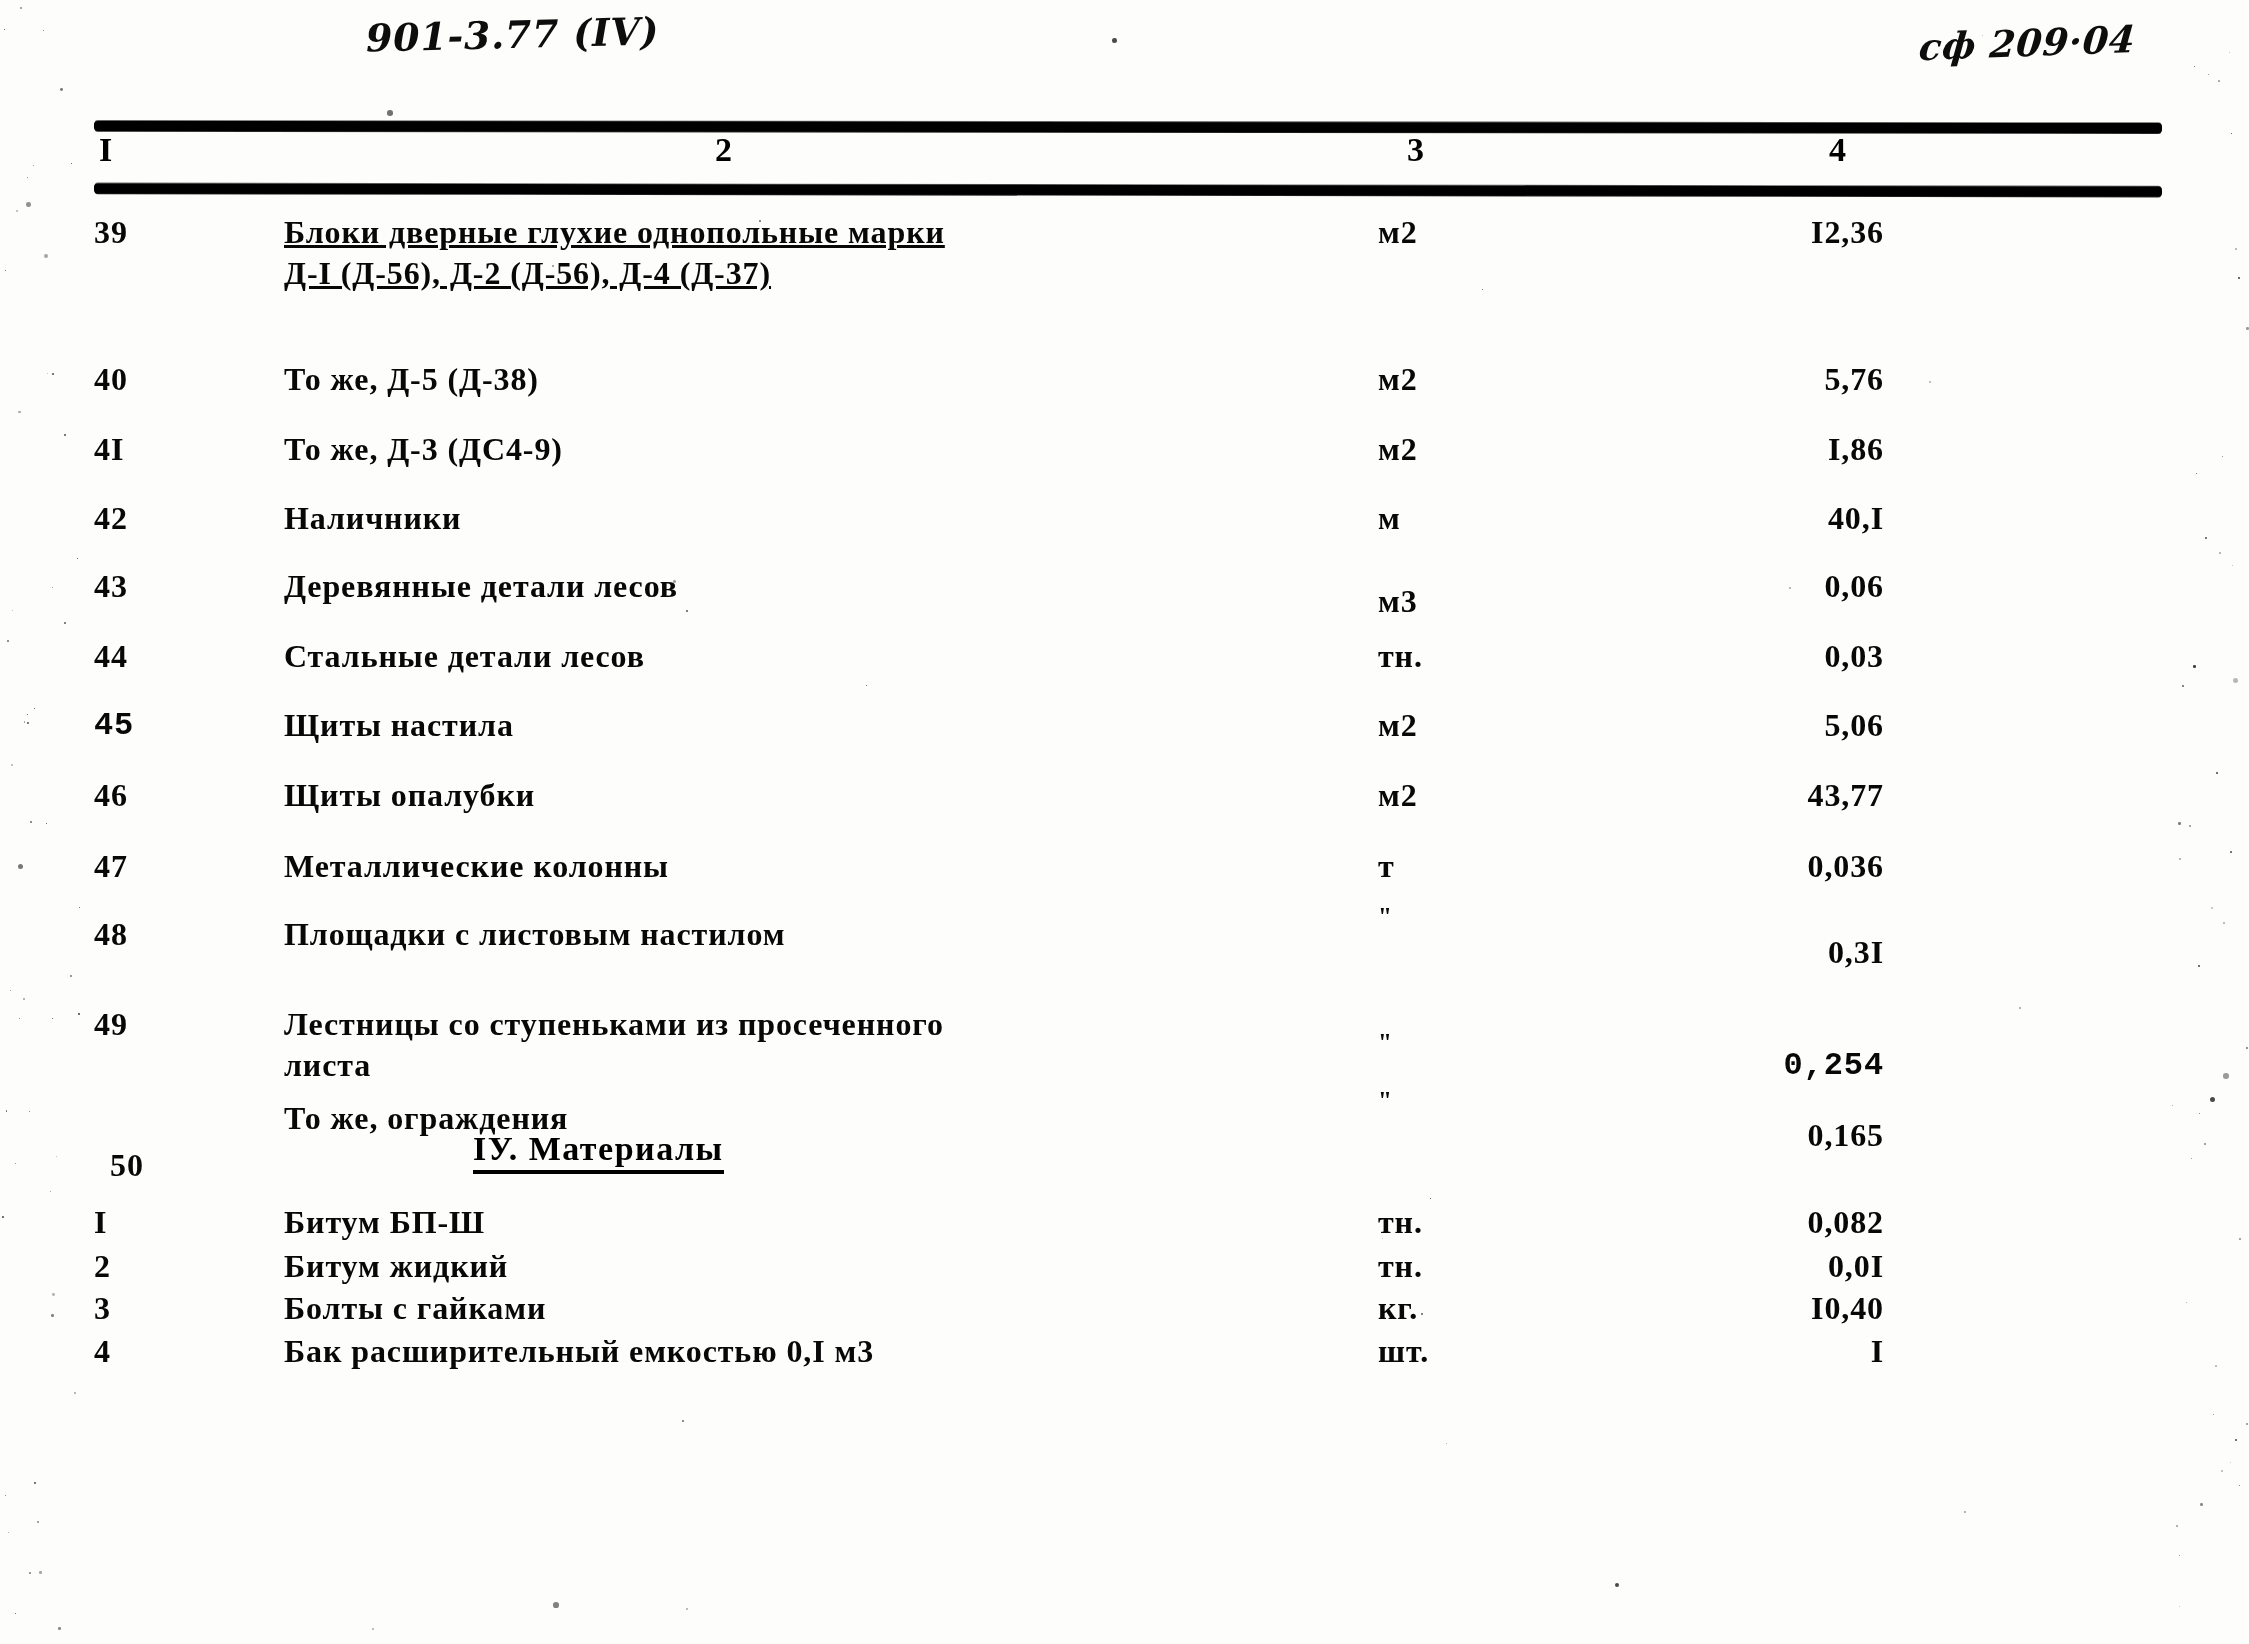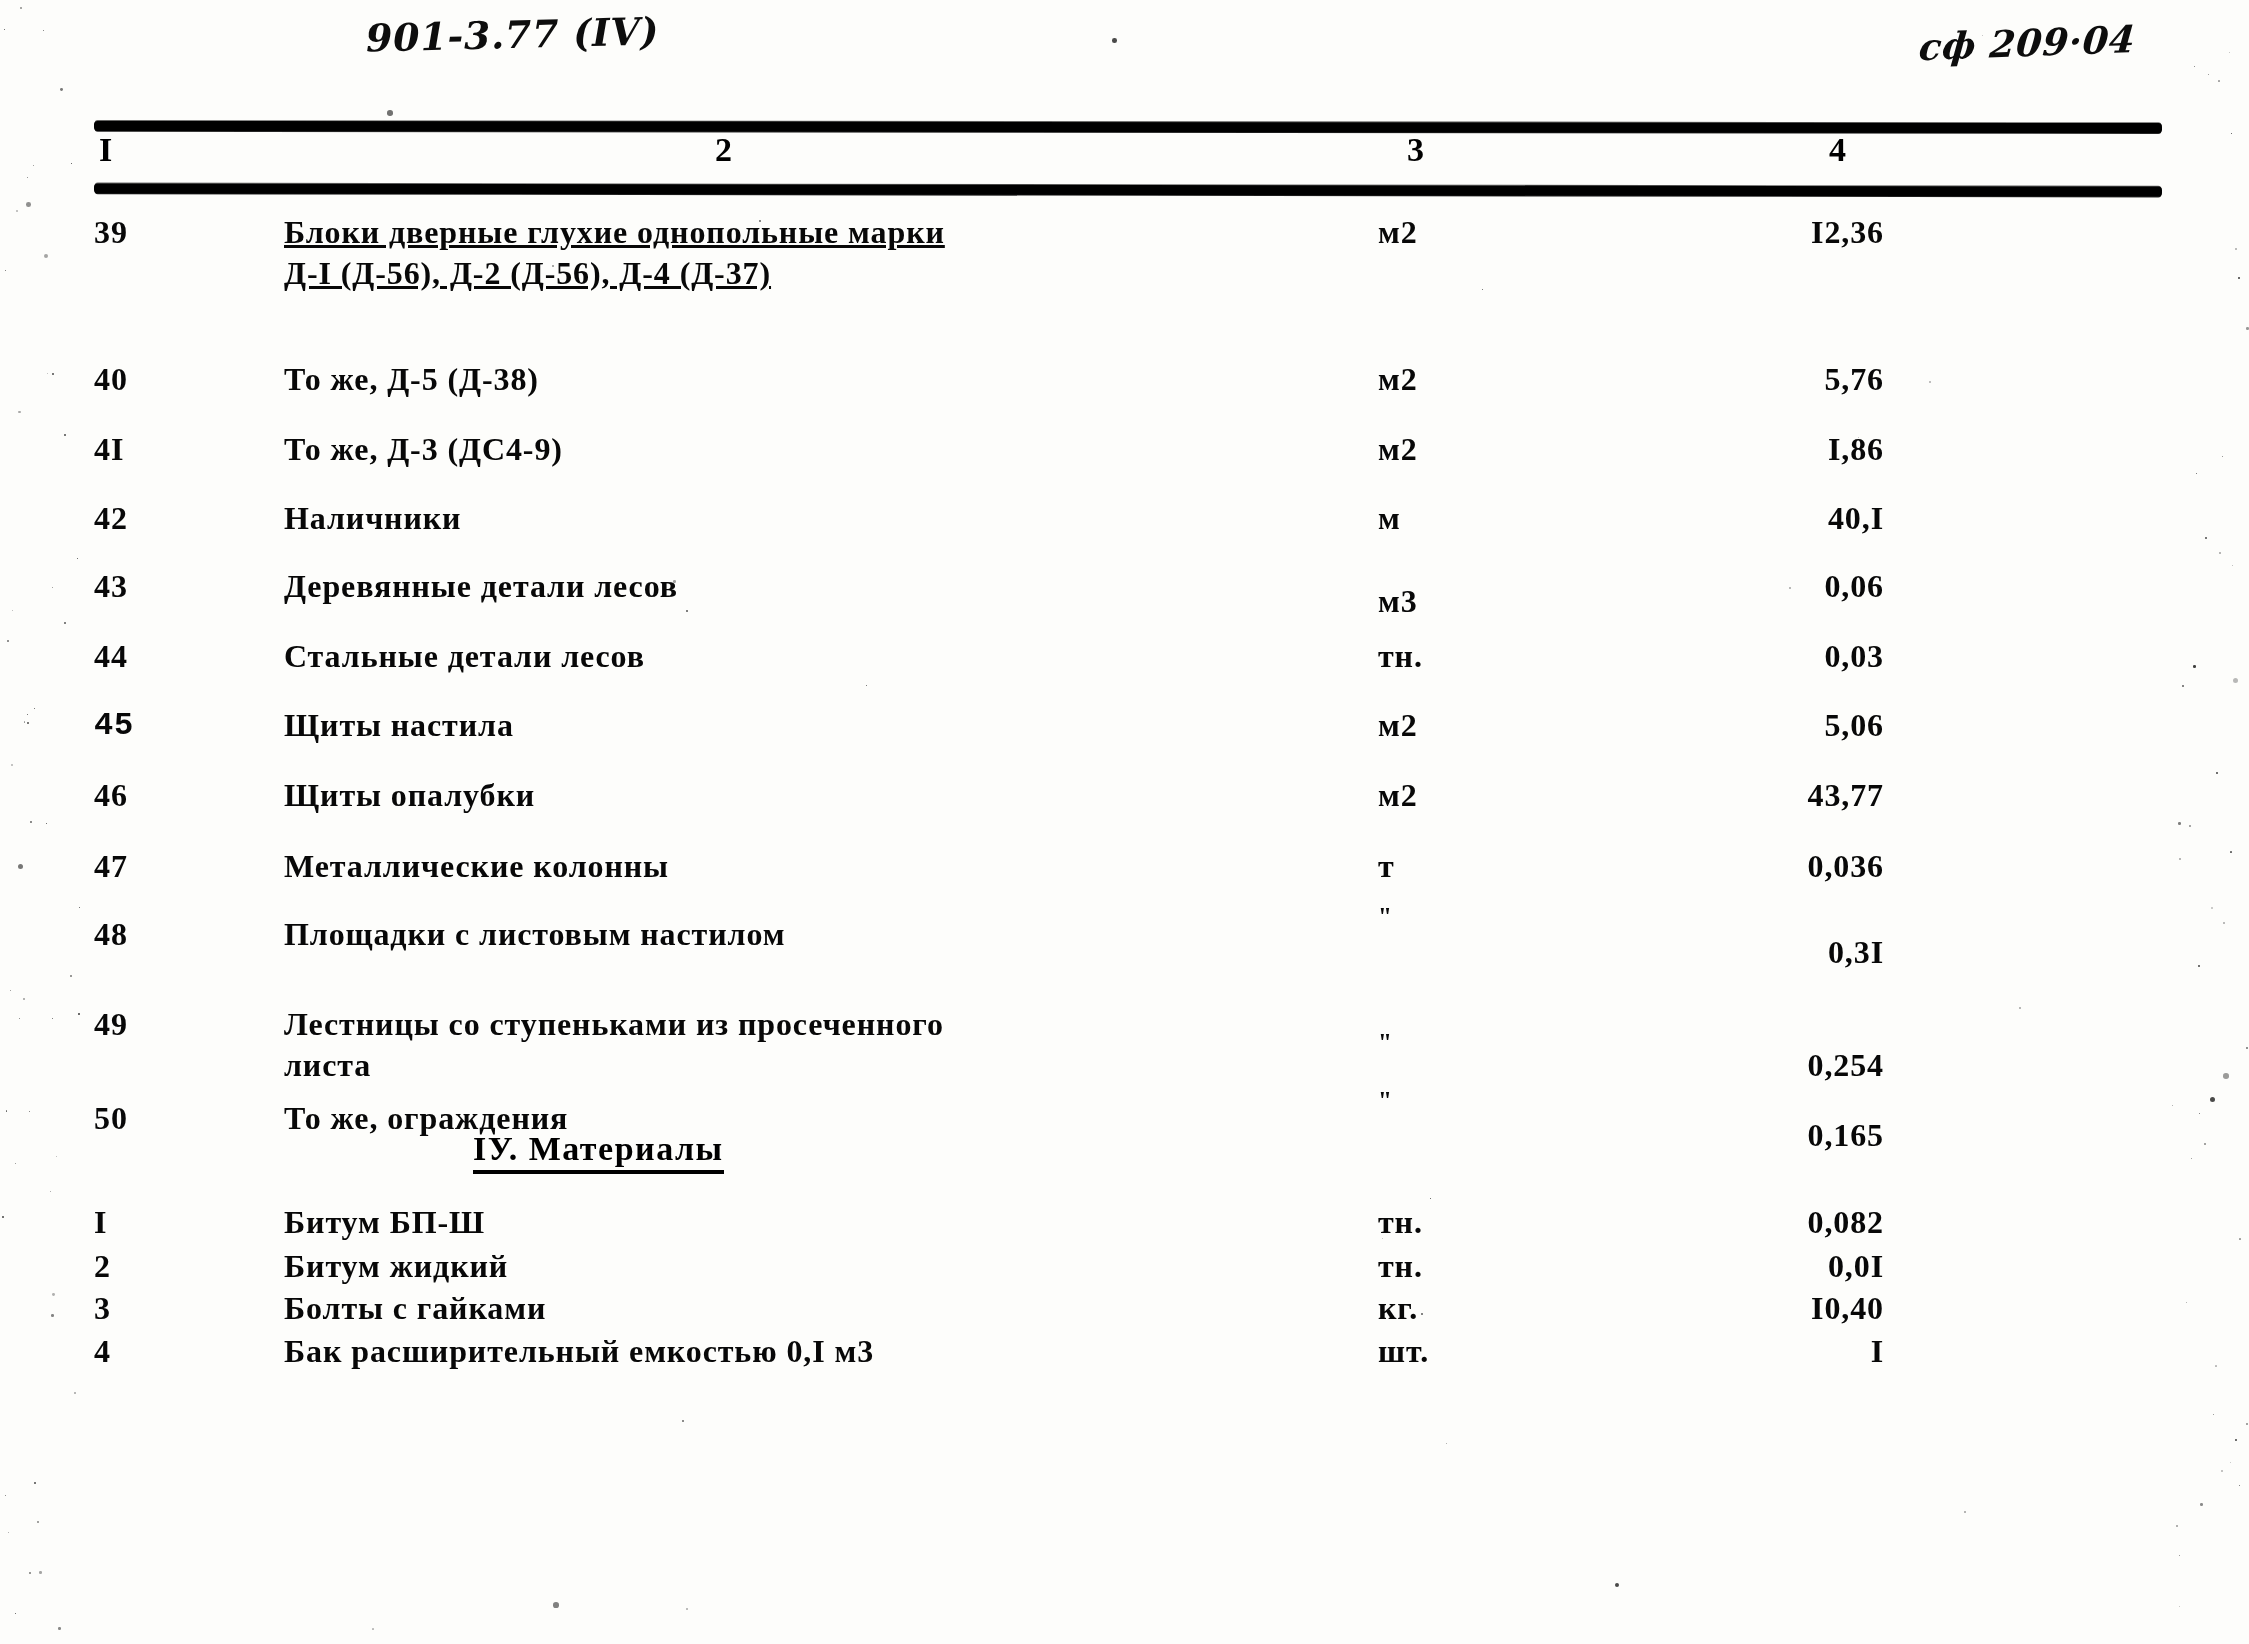--- a/index.html
+++ b/index.html
@@ -219,24 +219,24 @@
         <div class="cell c-num" style="top: 709px;">48</div>
         <div class="cell c-name" style="top: 709px;">Площадки с листовым настилом</div>
         <div class="cell c-unit" style="top: 693px;"><span class="ditto">"</span></div>
         <div class="cell c-val" style="top: 727px;">0,3I</div>
       </div>
       <div class="row">
         <div class="cell c-num" style="top: 799px;">49</div>
         <div class="cell c-name" style="top: 799px;">Лестницы со ступеньками из просеченного
 листа</div>
         <div class="cell c-unit" style="top: 819px;"><span class="ditto">"</span></div>
-        <div class="cell c-val" style="top: 840px;">0,254</div>
-      </div>
-      <div class="row">
-        <div class="cell c-num" style="top: 893px;">50</div>
+        <div class="cell c-val" style="top: 840px; font-family: Liberation Mono, monospace;">0,254</div>
+      </div>
+      <div class="row">
+        <div class="cell c-num" style="top: 940px; margin-left: 16px;">50</div>
         <div class="cell c-name" style="top: 893px;">То же, ограждения</div>
         <div class="cell c-unit" style="top: 877px;"><span class="ditto">"</span></div>
         <div class="cell c-val" style="top: 910px;">0,165</div>
       </div>
     </div>
 
   <div class="section" id="section-heading" style="top: 1130px; left: 473px;">IУ. Материалы</div>
 
   <div class="tbl" id="mat-body" style="top:205px;">
       <div class="row">

